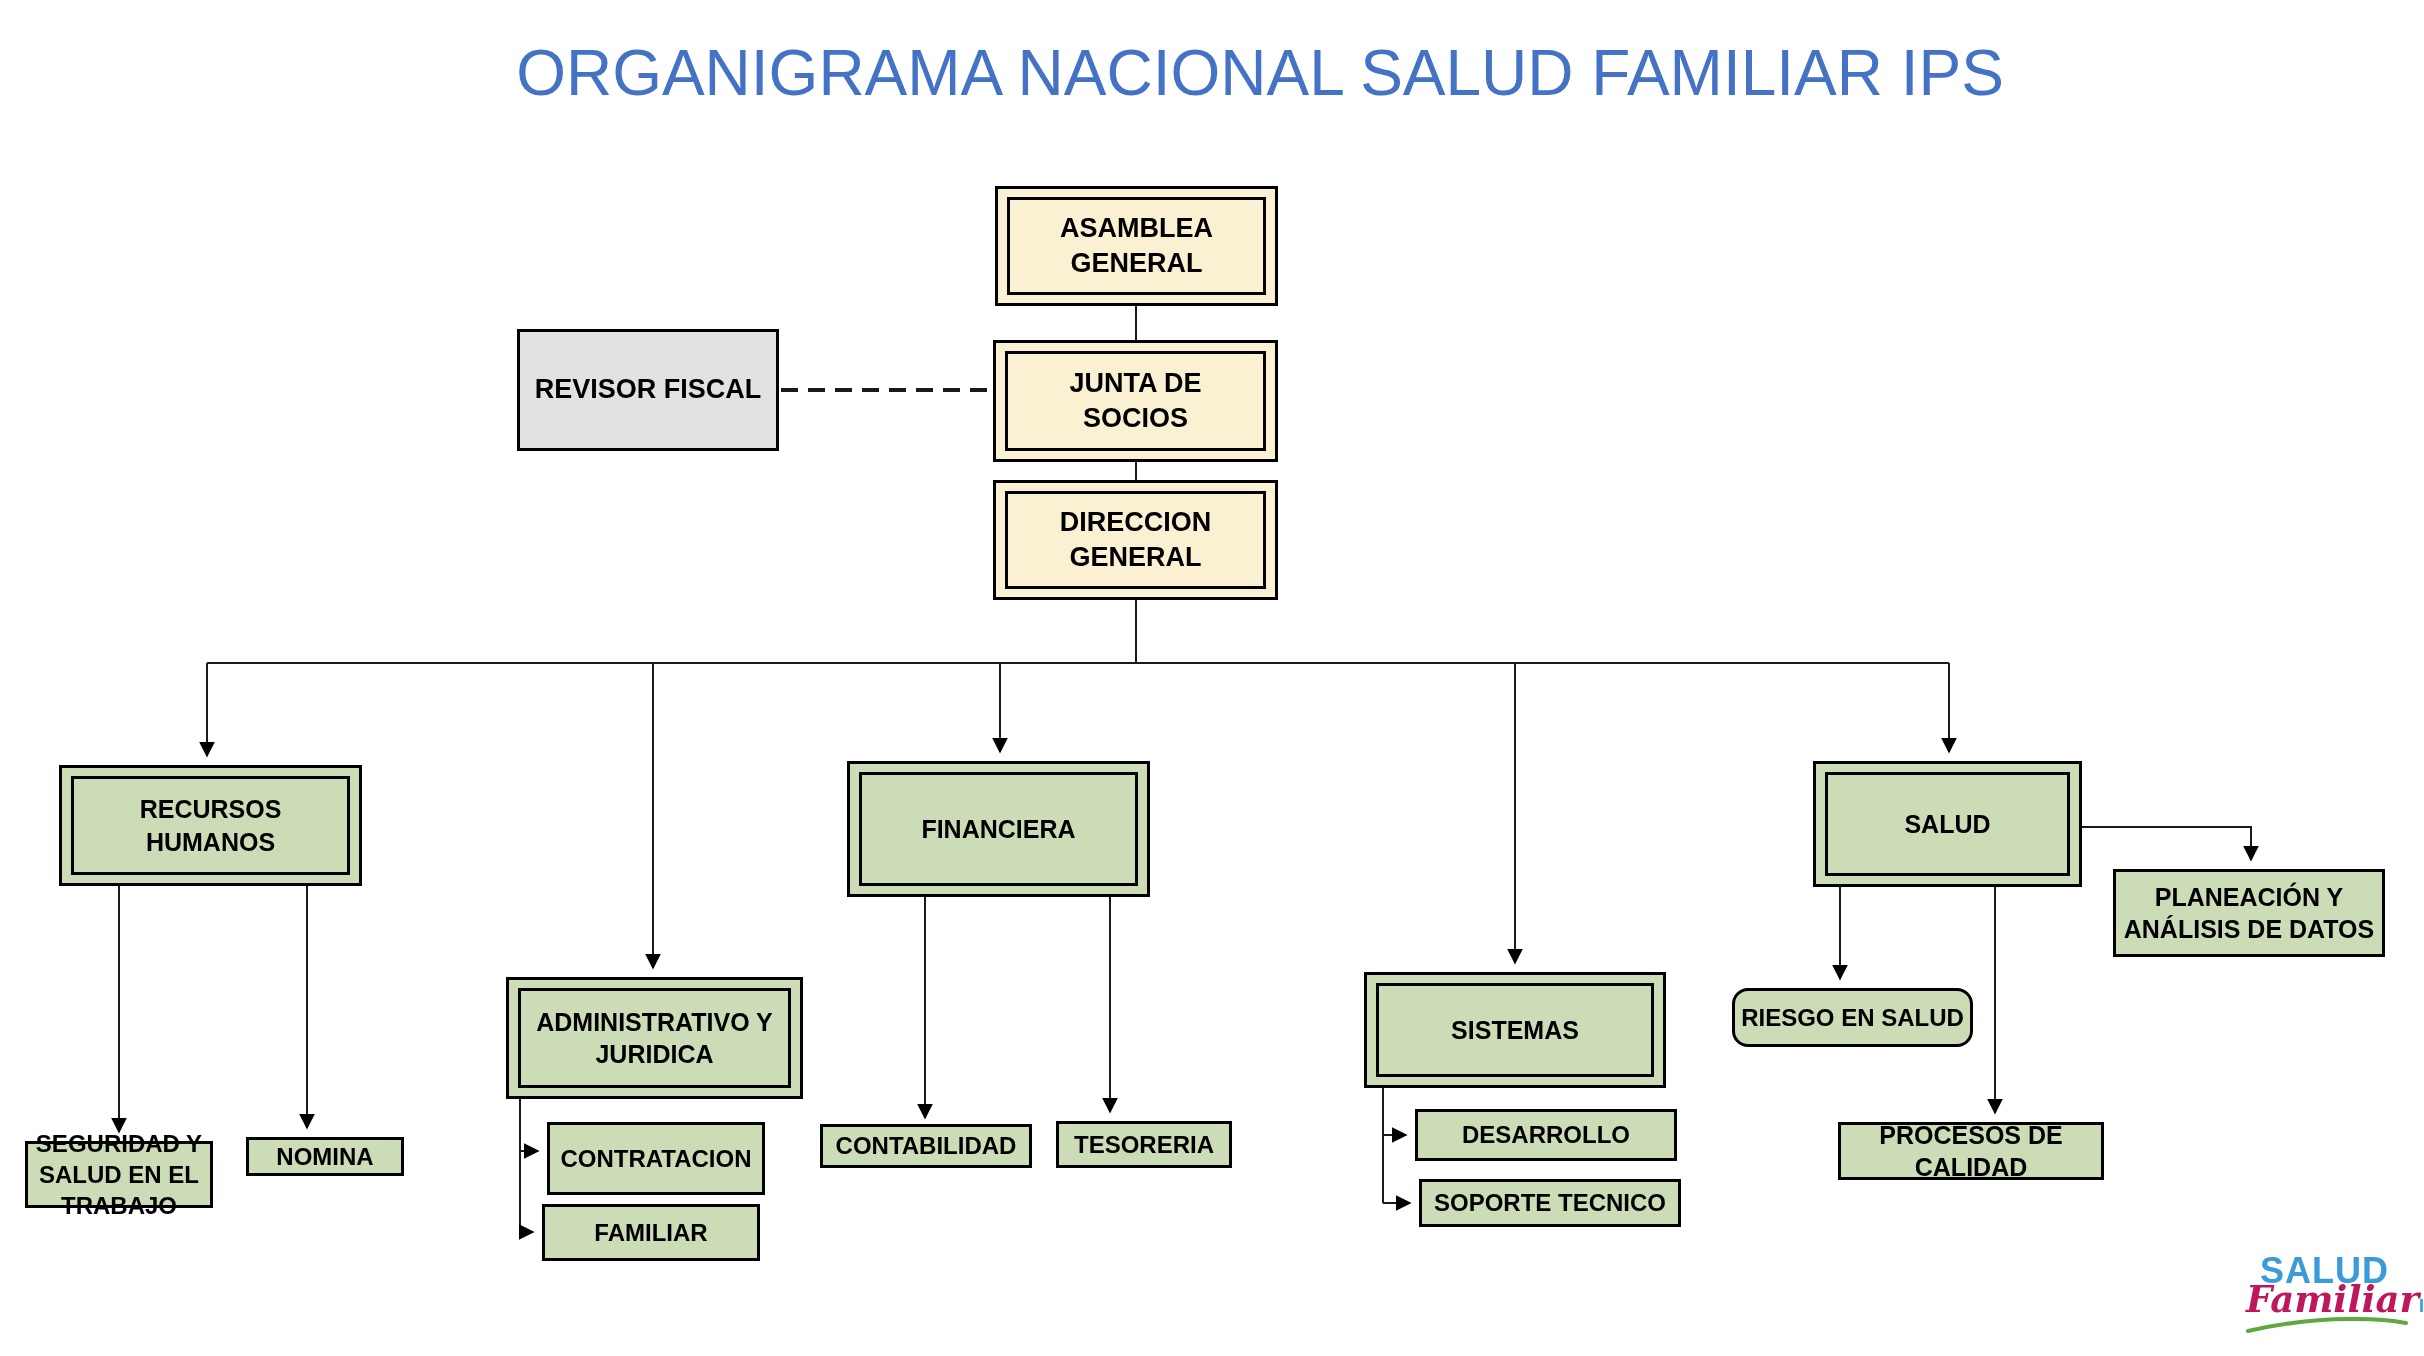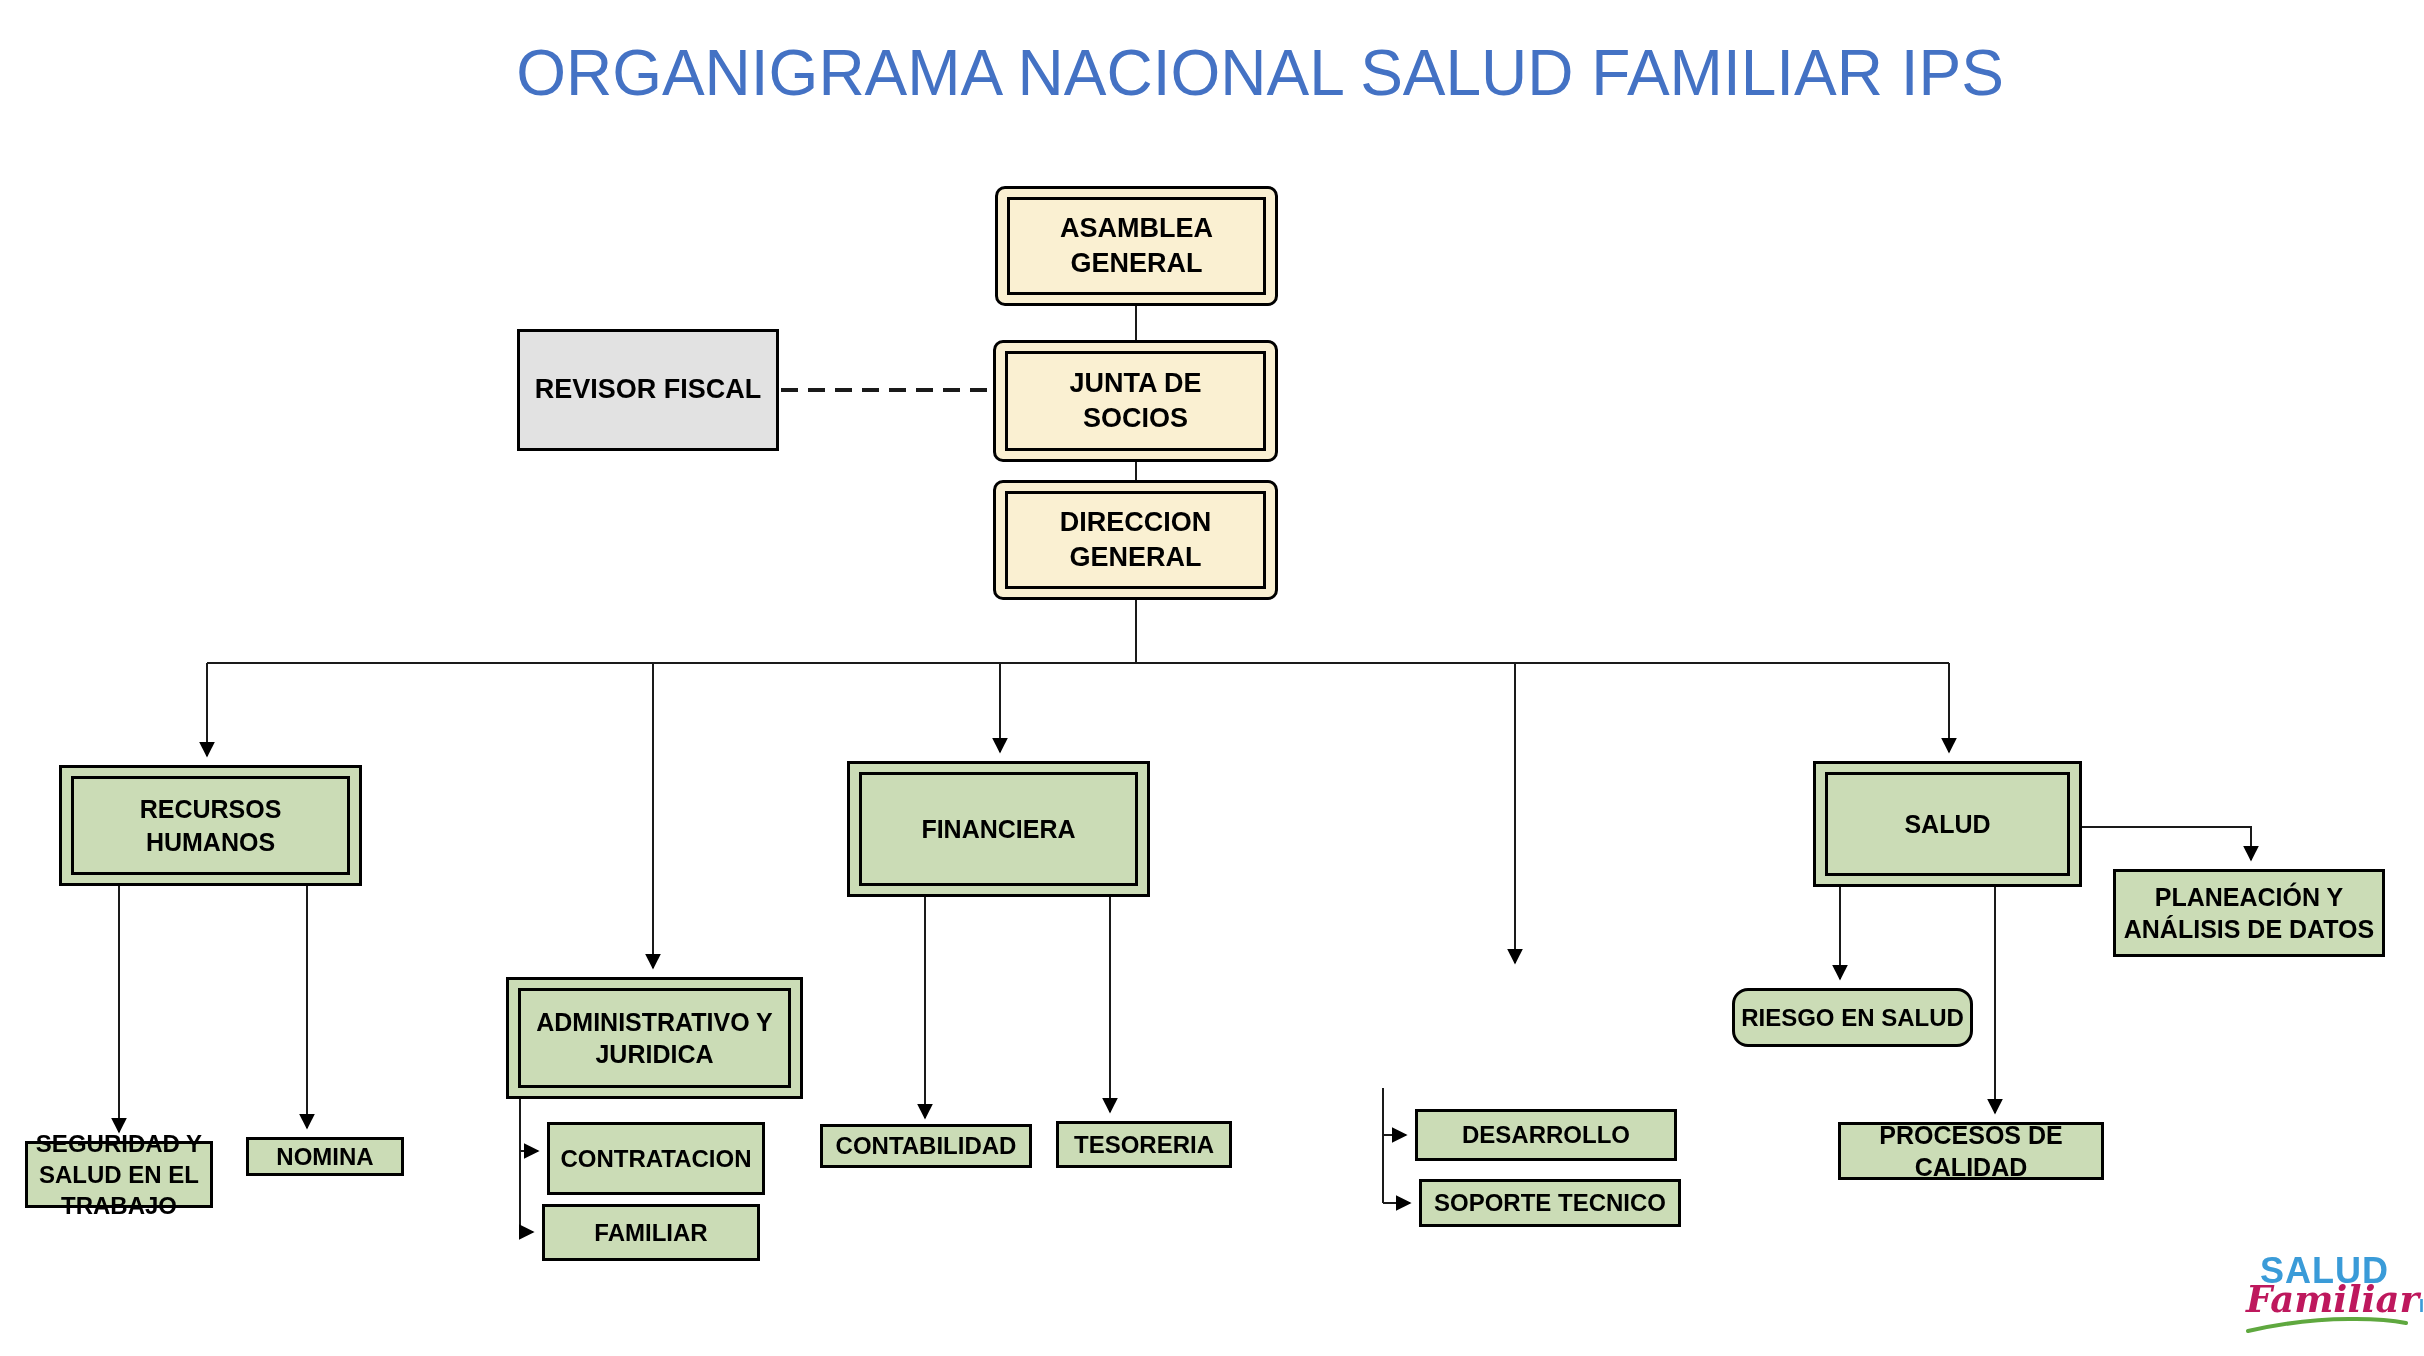--- a/index.html
+++ b/index.html
@@ -35,21 +35,21 @@
     z-index: 2;
   }
   .node .lbl { white-space: pre-line; line-height: 1.3; position: relative; z-index: 2; padding: 0 6px; }
   .double::before {
     content: "";
     position: absolute;
     left: 9px; right: 9px; top: 8px; bottom: 8px;
     border: 3px solid #000;
     z-index: 1;
   }
-  .cream  { background: #FAF0D2; font-size: 27px; border-radius: 10px; }
+  .cream  { background: #FAF0D2; font-size: 27px; }
   .gray   { background: #E2E2E2; font-size: 27px; }
   .green  { background: #CBDCB6; font-size: 25px; }
   .leaf   { border-width: 3px; font-size: 24px; }
   
   #logo { position: absolute; left: 2246px; top: 1256px; width: 170px; height: 96px; z-index: 2; }
   .logo-salud {
     color: #3A9BD8; font-weight: 700; font-size: 36px; letter-spacing: 1px;
     line-height: 0.85; padding-left: 14px;
   }
   .logo-line2 { line-height: 0.9; margin-top: -4px; white-space: nowrap; }
@@ -130,20 +130,23 @@
 
   <div class="node green double" style="left:1813px; top:761px; width:269px; height:126px;">
     <span class="lbl">SALUD</span>
   </div>
 
   <div class="node green double" style="left:506px; top:977px; width:297px; height:122px;">
     <span class="lbl">ADMINISTRATIVO Y
 JURIDICA</span>
   </div>
 
+  <div class="node green double" style="left:1364px; top:972px; width:302px; height:116px;">
+    <span class="lbl">SISTEMAS</span>
+  </div>
 
   <div class="node green leaf" style="left:2113px; top:869px; width:272px; height:88px; font-size:25px;">
     <span class="lbl">PLANEACIÓN Y
 ANÁLISIS DE DATOS</span>
   </div>
 
   <div class="node green leaf" style="left:1732px; top:988px; width:241px; height:59px;border-radius:16px;">
     <span class="lbl">RIESGO EN SALUD</span>
   </div>
 

